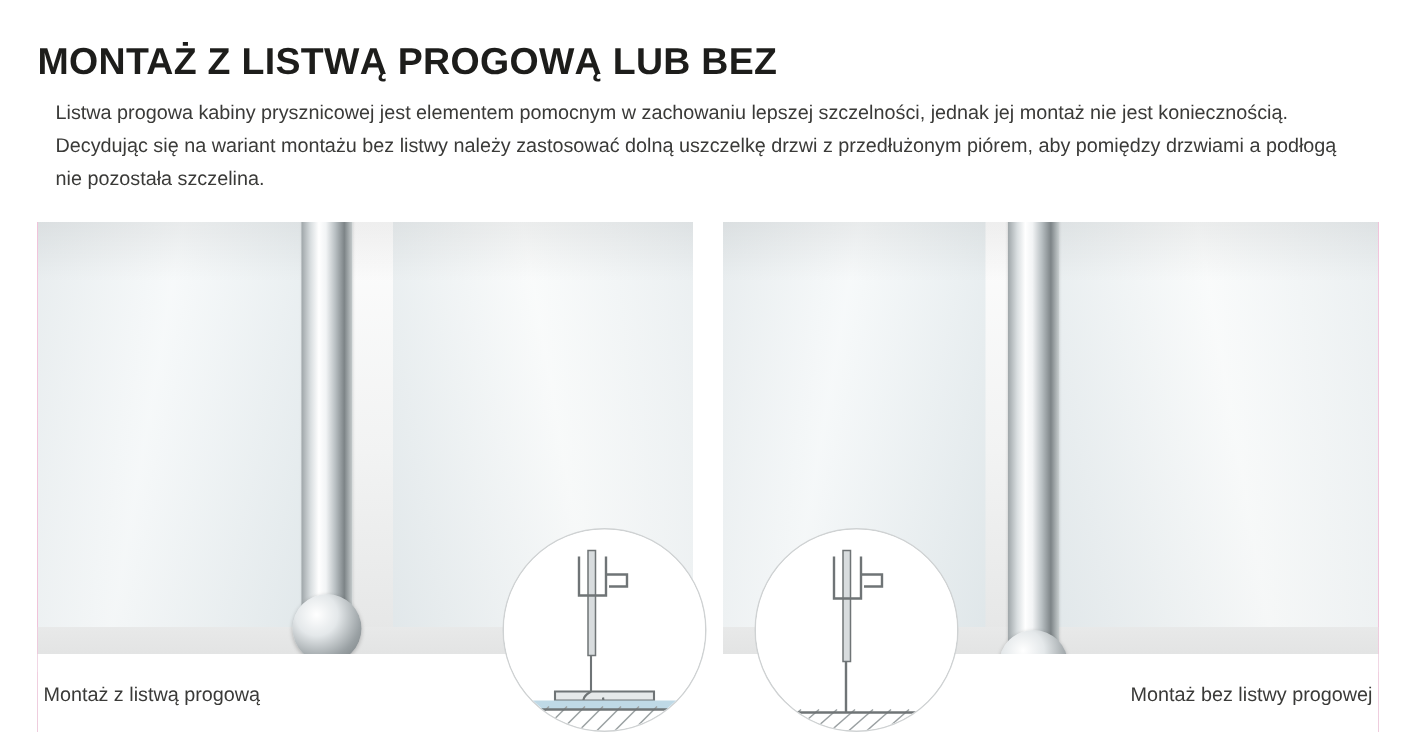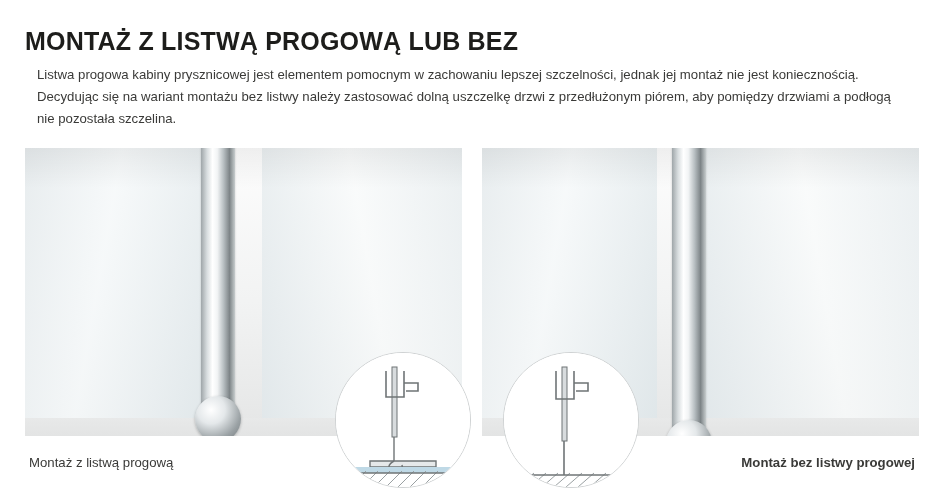--- a/index.html
+++ b/index.html
@@ -127,21 +127,21 @@
     bottom: 0;
     height: 52px;
     left: 0; right: 0;
     background: #ffffff;
     display: flex;
     align-items: center;
     font-size: 13.2px;
     color: #3a3a38;
   }
   .caption.left  { justify-content: flex-start; padding-left: 4px; }
-  .caption.right { justify-content: flex-end;  padding-right: 4px; font-weight: bold; }
+  .caption.right { justify-content: flex-end;  padding-right: 4px; }
 
   
   .inset {
     position: absolute;
     bottom: 0;
     width: 136px;
     height: 136px;
     border-radius: 50%;
     overflow: hidden;
     background: #ffffff;

